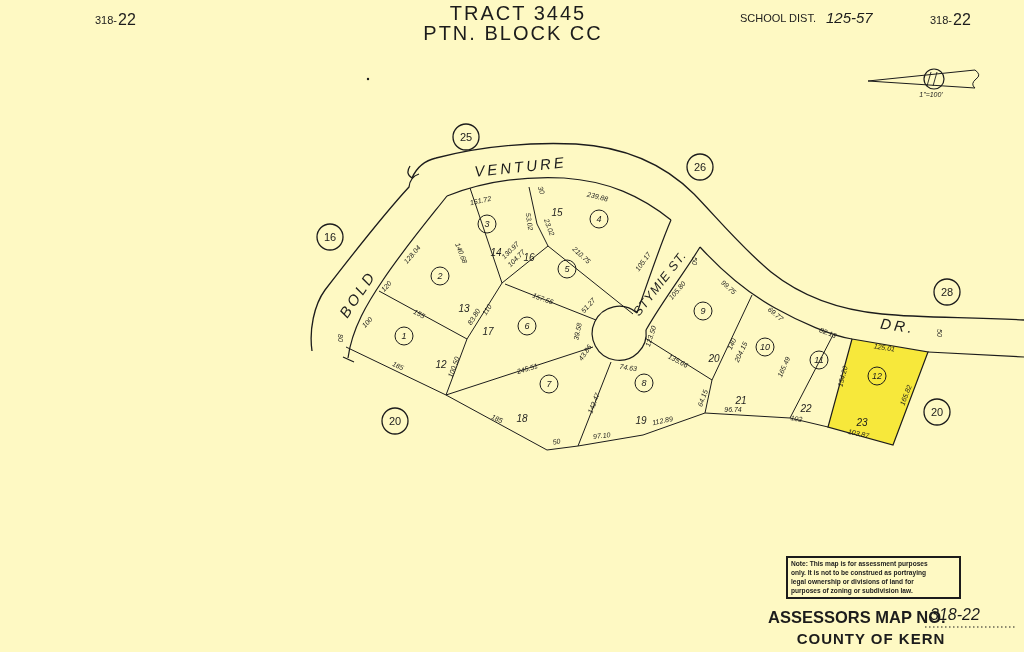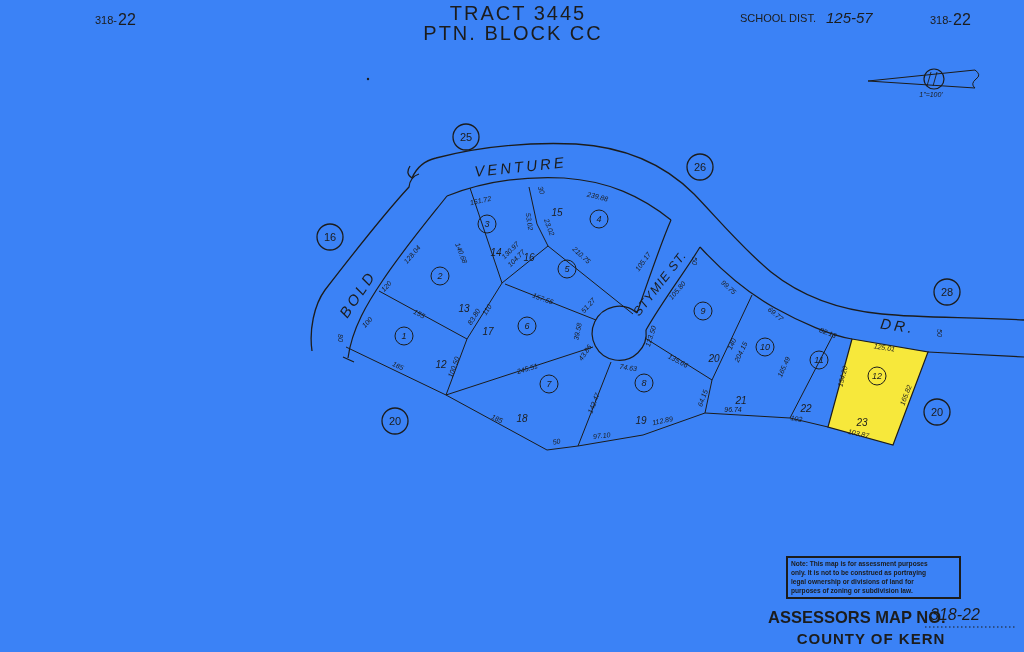--- a/index.html
+++ b/index.html
@@ -1,16 +1,16 @@
 <!DOCTYPE html>
 <html><head>
 <meta charset="utf-8">
 <style>
   html,body{margin:0;padding:0;background:#ffffff;}
-  .page{position:relative;width:1024px;height:652px;background:#3b82f6;overflow:hidden;
+  .page{position:relative;width:1024px;height:652px;background:#fef9c3;overflow:hidden;
         font-family:"Liberation Sans",sans-serif;color:#1c1c1c;}
   svg{position:absolute;left:0;top:0;}
   svg text{fill:#1c1c1c;}
   .ink{stroke:#1c1c1c;fill:none;}
   .dim{font:italic 7px "Liberation Sans",sans-serif;text-anchor:middle;}
   .lotnum{font:italic 10px "Liberation Sans",sans-serif;text-anchor:middle;}
   .street{font:italic 15px "Liberation Sans",sans-serif;letter-spacing:3px;text-anchor:middle;}
   .street-sm{font:italic 12.5px "Liberation Sans",sans-serif;letter-spacing:1px;text-anchor:middle;}
   .width-dim{font:italic 7px "Liberation Sans",sans-serif;text-anchor:middle;}
   .pcircle-t{font:italic 9px "Liberation Sans",sans-serif;text-anchor:middle;}

